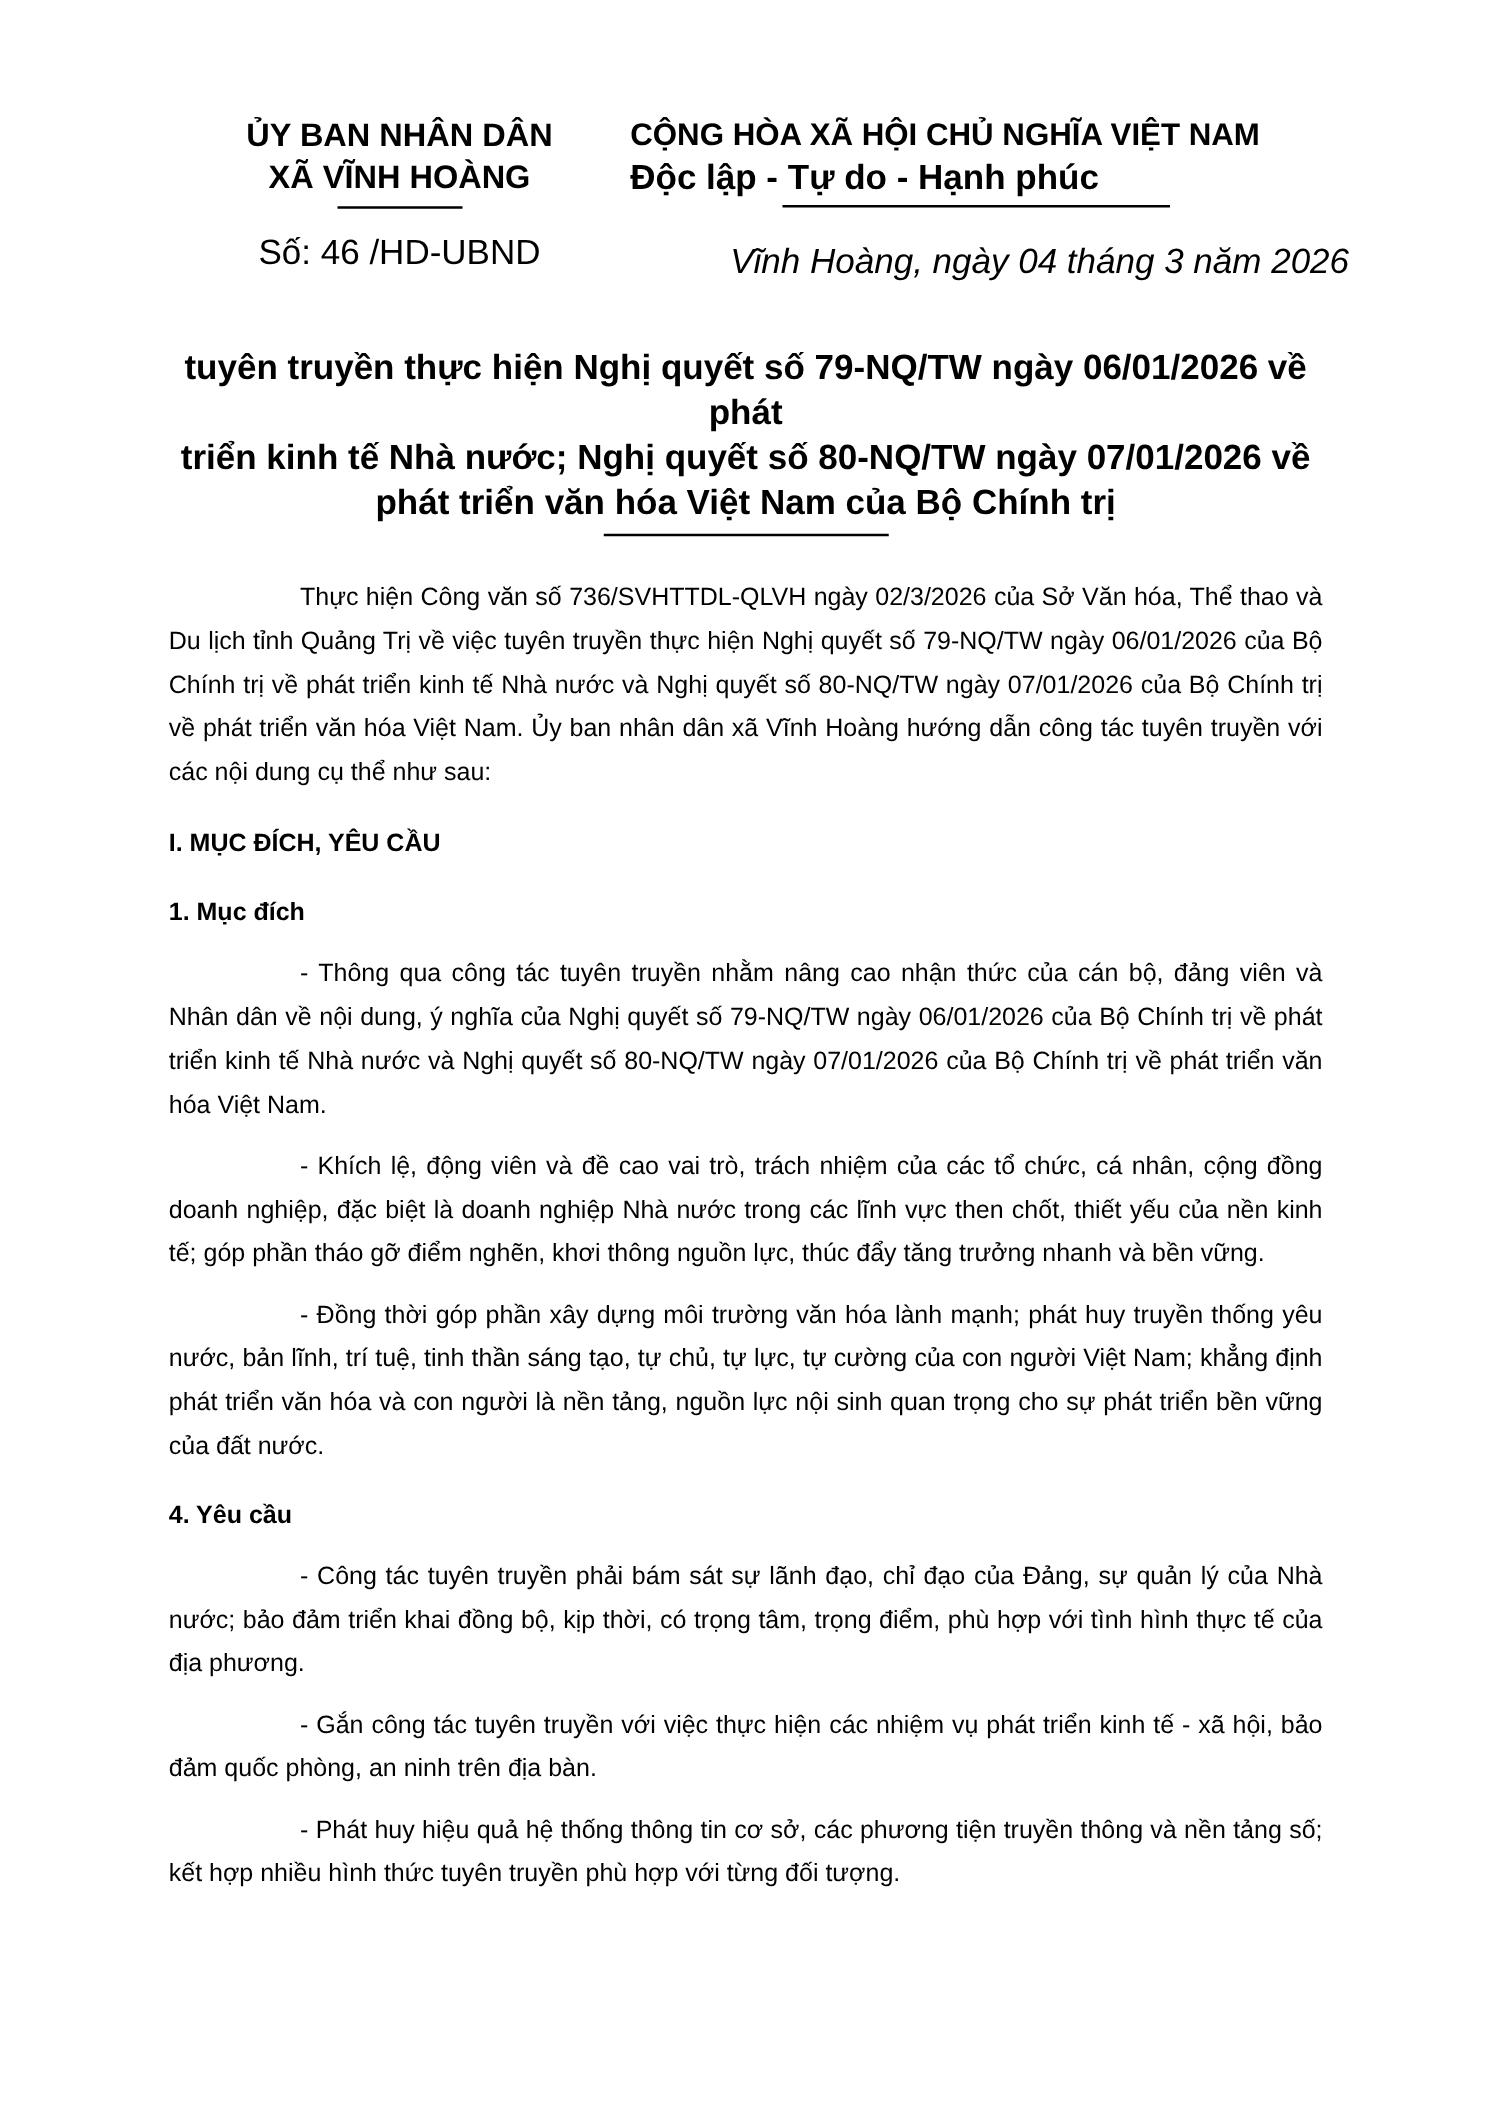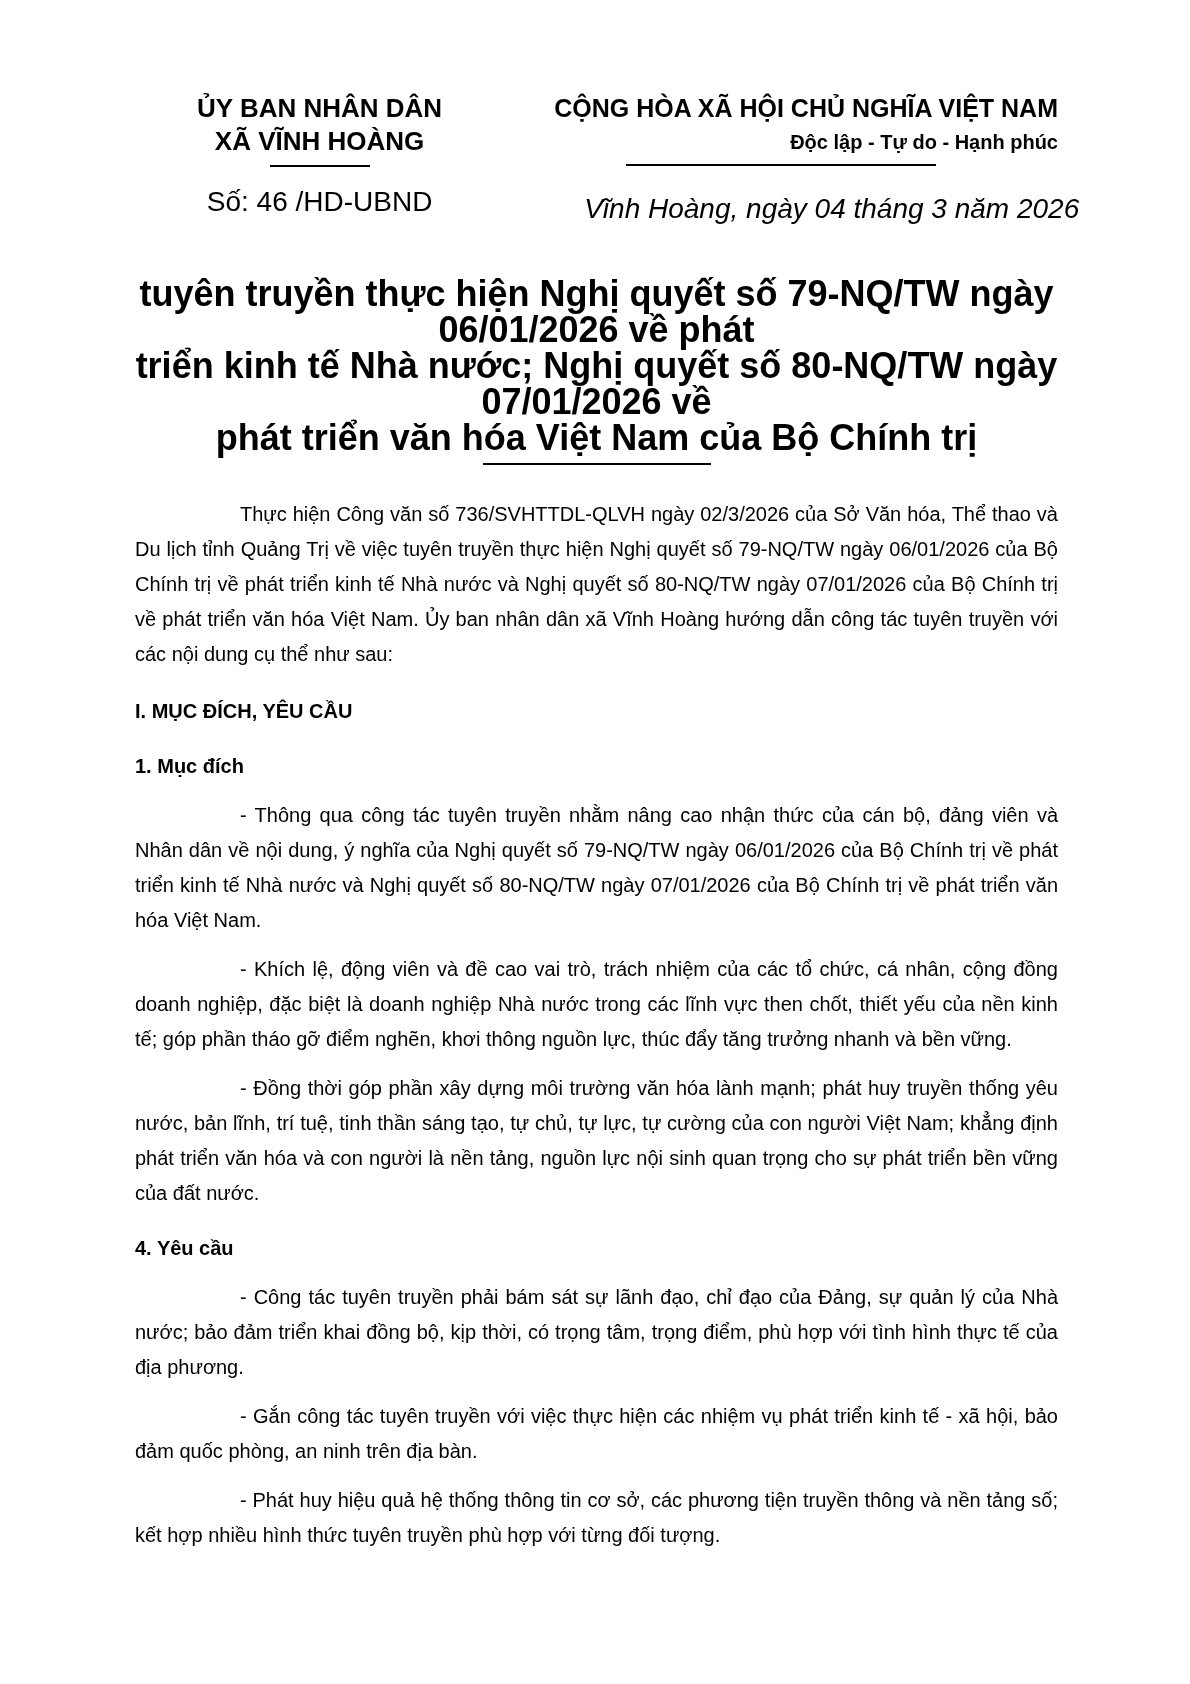--- a/index.html
+++ b/index.html
@@ -12,40 +12,40 @@
     color: #000000;
     font-family: Liberation Sans, sans-serif;
     box-sizing: border-box;
     padding: 92px 132px 0 135px;
     overflow: hidden;
   }
 
   
   .header { display: flex; align-items: flex-start; }
   .header-left  { width: 40%; text-align: center; }
-  .header-right { width: 60%; text-align: right; }
+  .header-right { width: 60%; text-align: left; }
 
   .org-line   { font-weight: bold; font-size: 26px; line-height: 33px; white-space: nowrap; }
   .nat-line   { font-weight: bold; font-size: 25px; line-height: 33px; white-space: nowrap; }
-  .motto-line { font-weight: bold; font-size: 20px; line-height: 34px; white-space: nowrap; }
+  .motto-line { font-weight: bold; font-size: 28px; line-height: 34px; white-space: nowrap; }
 
   .rule { border: 0; border-top: 2px solid #000; height: 0; }
   .rule-org   { width: 100px; margin: 7px auto 0; }
   .rule-motto { width: 310px; margin: 5px auto 0; }
 
   .doc-number { font-size: 28px; line-height: 34px; margin-top: 18px; white-space: nowrap; }
   .place-date {
     font-style: italic; font-size: 28px; line-height: 34px;
     margin-top: 26px; padding-left: 80px; white-space: nowrap;
   }
 
   
   .title-block { text-align: center; margin-top: 50px; }
   .title-main  { font-weight: bold; font-size: 33px; line-height: 42px; }
-  .subtitle-line { font-weight: bold; font-size: 36px; line-height: 36px; }
+  .subtitle-line { font-weight: bold; font-size: 28px; line-height: 36px; }
   .rule-title { width: 228px; margin: 7px auto 0; }
 
   
   .doc-body { margin-top: 32px; font-size: 20px; line-height: 35px; }
   .doc-body p { margin: 0; }
   .para      { margin-top: 14px !important; text-align: justify; text-indent: 105px; }
   .heading1  { margin-top: 22px !important; margin-left: 105px; font-weight: bold; }
   .heading2  { margin-top: 20px !important; margin-left: 105px; font-weight: bold; }
 </style>
 </head>

